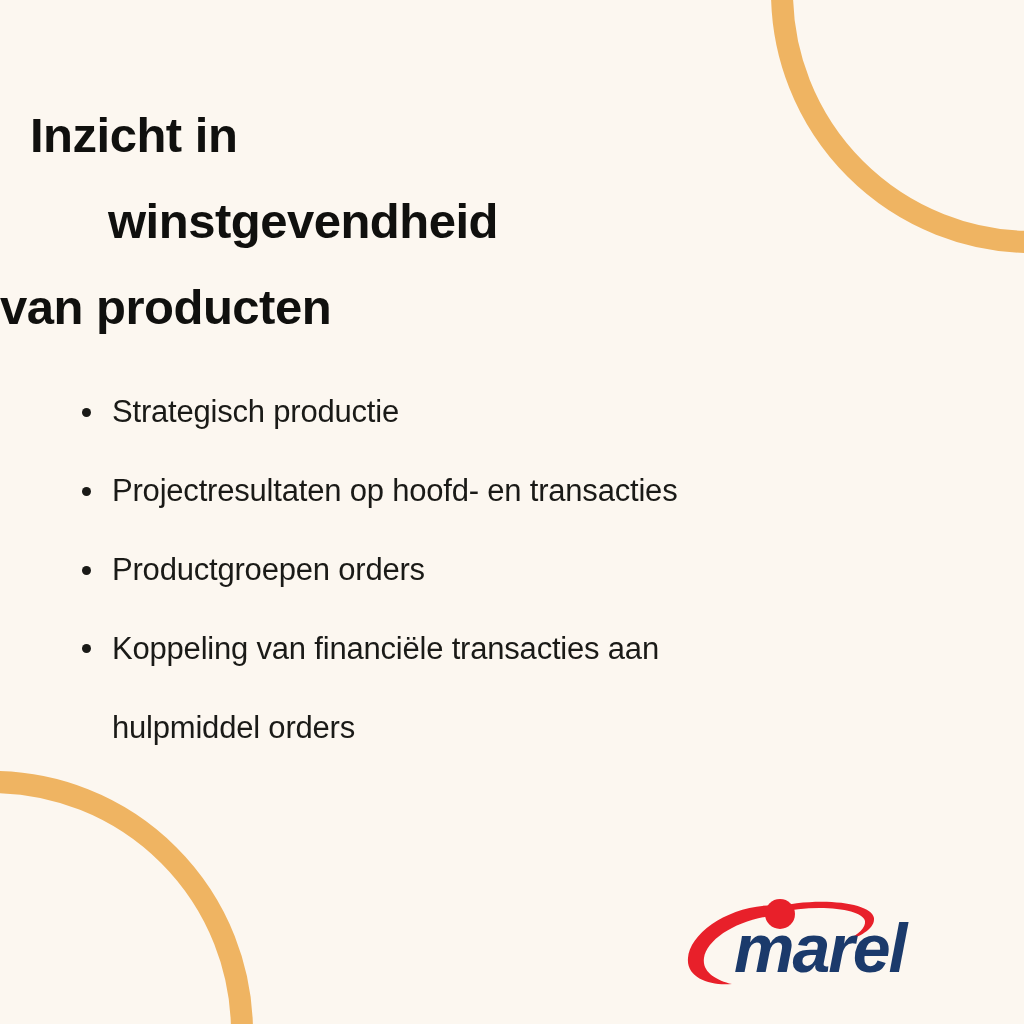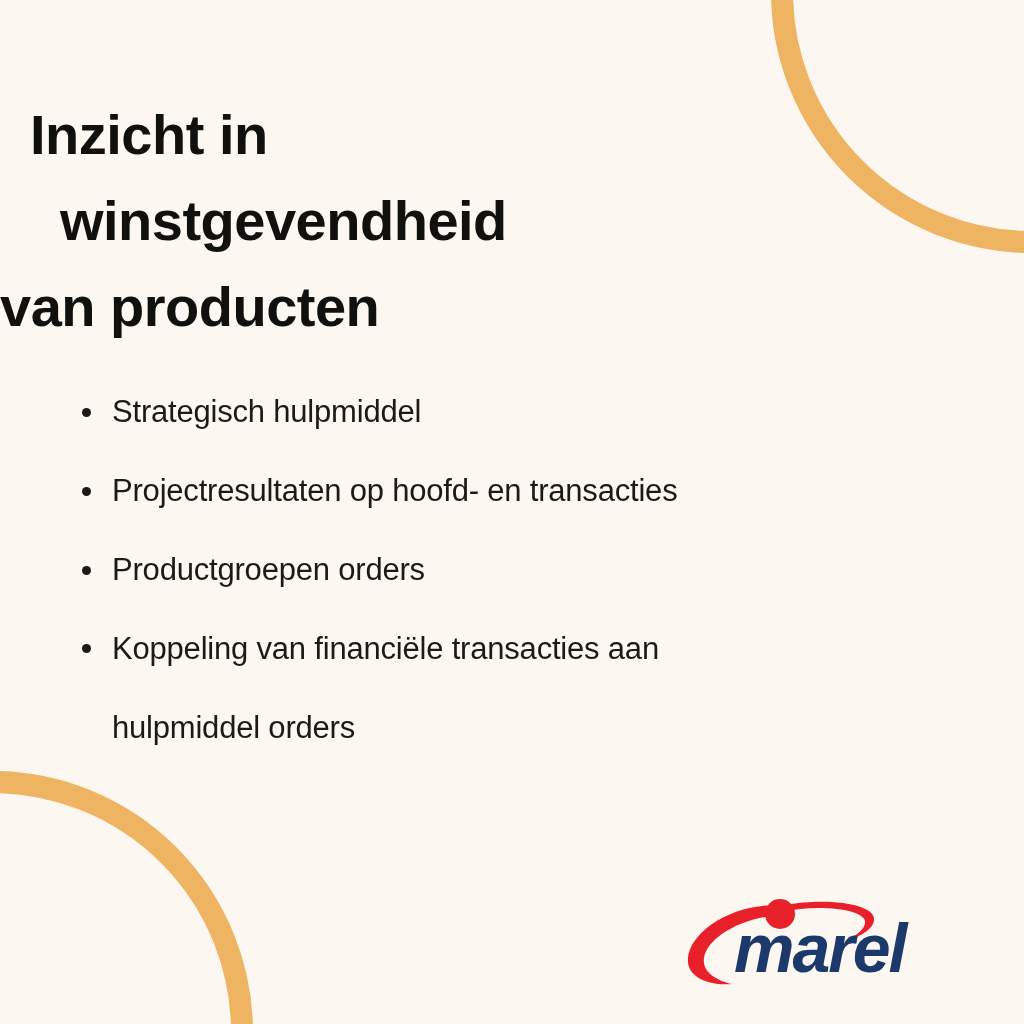--- a/index.html
+++ b/index.html
@@ -22,28 +22,28 @@
     position:absolute; inset:0;
     width:1024px; height:1024px;
   }
 
   .title{
     position:absolute;
     left:0; top:92px;
     width:1000px;
     color:#10100E;
     font-weight:700;
-    font-size:56px;
+    font-size:49px;
     line-height:86px;
     letter-spacing:-0.5px;
     font-stretch:condensed;
   }
   .title .tline{ display:block; white-space:nowrap; }
   .title .tline.l1{ padding-left:30px; }
-  .title .tline.l2{ padding-left:60px; }
+  .title .tline.l2{ padding-left:108px; }
   .title .tline.l3{ }
 
   .bullets{
     position:absolute;
     left:78px; top:372px;
     width:880px;
     list-style:none;
   }
   .bullet{
     position:relative;
@@ -85,21 +85,21 @@
 
   <h1 class="title">
     <span class="tline l1">Inzicht in</span>
     <span class="tline l2">winstgevendheid</span>
     <span class="tline l3">van producten</span>
   </h1>
 
   <ul class="bullets">
     <li class="bullet">
       <span class="dot"></span>
-      <span class="btext">Strategisch hulpmiddel</span>
+      <span class="btext">Strategisch productie</span>
     </li>
     <li class="bullet">
       <span class="dot"></span>
       <span class="btext">Projectresultaten op hoofd- en transacties</span>
     </li>
     <li class="bullet">
       <span class="dot"></span>
       <span class="btext">Productgroepen orders</span>
     </li>
     <li class="bullet">

